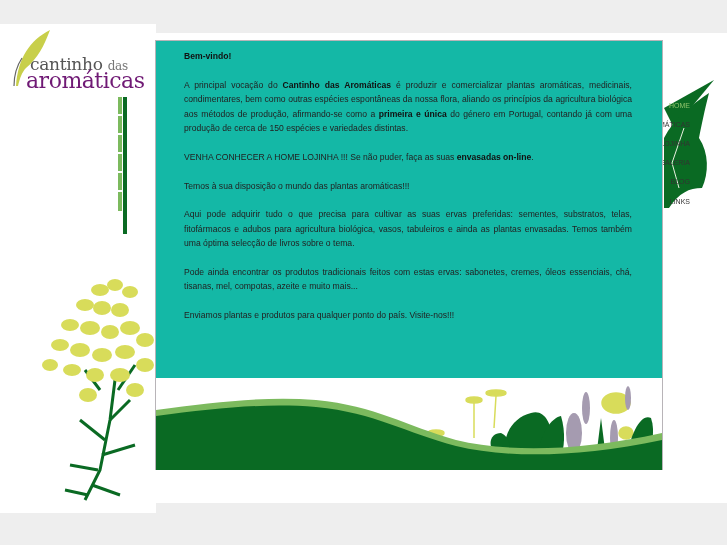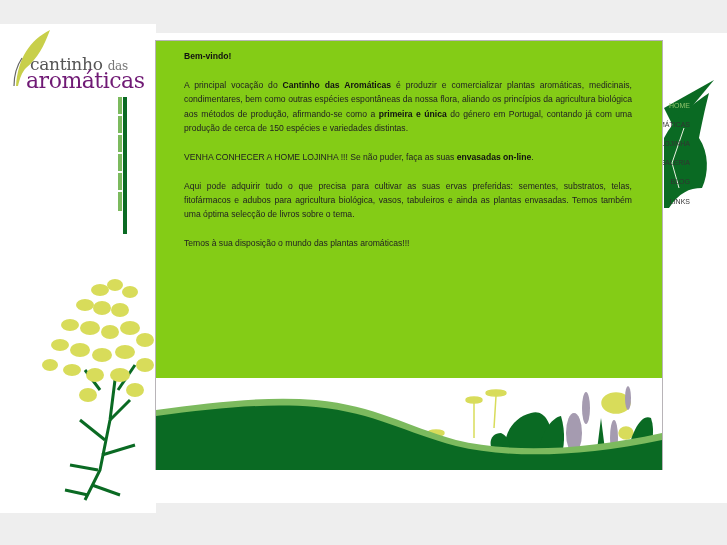--- a/index.html
+++ b/index.html
@@ -17,21 +17,21 @@
   .nav-item {
     position:absolute; right:37px; height:18px; line-height:18px;
     font-family:"Liberation Sans", sans-serif; font-size:7px; color:#333333;
     text-align:right; white-space:nowrap; cursor:pointer;
   }
   .nav-item.active { color:#8dc26a; }
   .nav-bar-light { position:absolute; left:118px; width:4px; background:#7cba5e; }
   .nav-bar-dark { position:absolute; left:123px; top:97px; width:4px; height:137px; background:#0a6a23; }
   .content {
     position:absolute; left:155px; top:40px; width:508px; height:430px;
-    background:#84cc16; border:1px solid #b8b4b8; box-sizing:border-box;
+    background:#14b8a6; border:1px solid #b8b4b8; box-sizing:border-box;
   }
   .text {
     position:absolute; left:28px; top:8px; width:448px;
     font-family:"Liberation Sans", sans-serif; font-size:8.6px; line-height:14.4px; color:#222222;
     text-align:justify;
   }
   .text p { margin:0 0 14.4px 0; }
   .text b { color:#111; }
   .banner { position:absolute; left:0; top:337px; width:506px; height:92px; background:#ffffff; }
   .right-leaf { position:absolute; left:664px; top:78px; width:60px; height:130px; }
@@ -112,22 +112,24 @@
       <ellipse cx="95" cy="120" rx="9" ry="7"></ellipse>
     <ellipse cx="48" cy="125" rx="9" ry="7"></ellipse>
   </g>
 </svg>
 
 <main class="content">
   <div class="text">
     <p><b>Bem-vindo!</b></p>
     <p><span>A principal vocação do </span><b>Cantinho das Aromáticas</b><span> é produzir e comercializar plantas aromáticas, medicinais, condimentares, bem como outras espécies espontâneas da nossa flora, aliando os princípios da agricultura biológica aos métodos de produção, afirmando-se como a </span><b>primeira e única</b><span> do género em Portugal, contando já com uma produção de cerca de 150 espécies e variedades distintas.</span></p>
     <p><span>VENHA CONHECER A HOME LOJINHA !!! Se não puder, faça as suas </span><b>envasadas on-line</b><span>.</span></p>
+    <p>Temos à sua disposição o mundo das plantas aromáticas!!!</p>
     <p>Aqui pode adquirir tudo o que precisa para cultivar as suas ervas preferidas: sementes, substratos, telas, fitofármacos e adubos para agricultura biológica, vasos, tabuleiros e ainda as plantas envasadas. Temos também uma óptima selecção de livros sobre o tema.</p>
-    <p>Temos à sua disposição o mundo das plantas aromáticas!!!</p>
+    <p>Pode ainda encontrar os produtos tradicionais feitos com estas ervas: sabonetes, cremes, óleos essenciais, chá, tisanas, mel, compotas, azeite e muito mais...</p>
+    <p>Enviamos plantas e produtos para qualquer ponto do país. Visite-nos!!!</p>
   </div>
 
   <svg class="banner" viewBox="0 0 506 92" preserveAspectRatio="none">
     <rect width="506" height="92" fill="#ffffff"></rect>
 
     <g stroke="#d8dc5a" stroke-width="1.5" fill="#d8dc5a">
       <line x1="238" y1="55" x2="238" y2="78"></line>
         <ellipse cx="238" cy="52" rx="9" ry="3"></ellipse>
       <line x1="262" y1="65" x2="262" y2="80"></line>
         <ellipse cx="262" cy="62" rx="8" ry="3"></ellipse>

